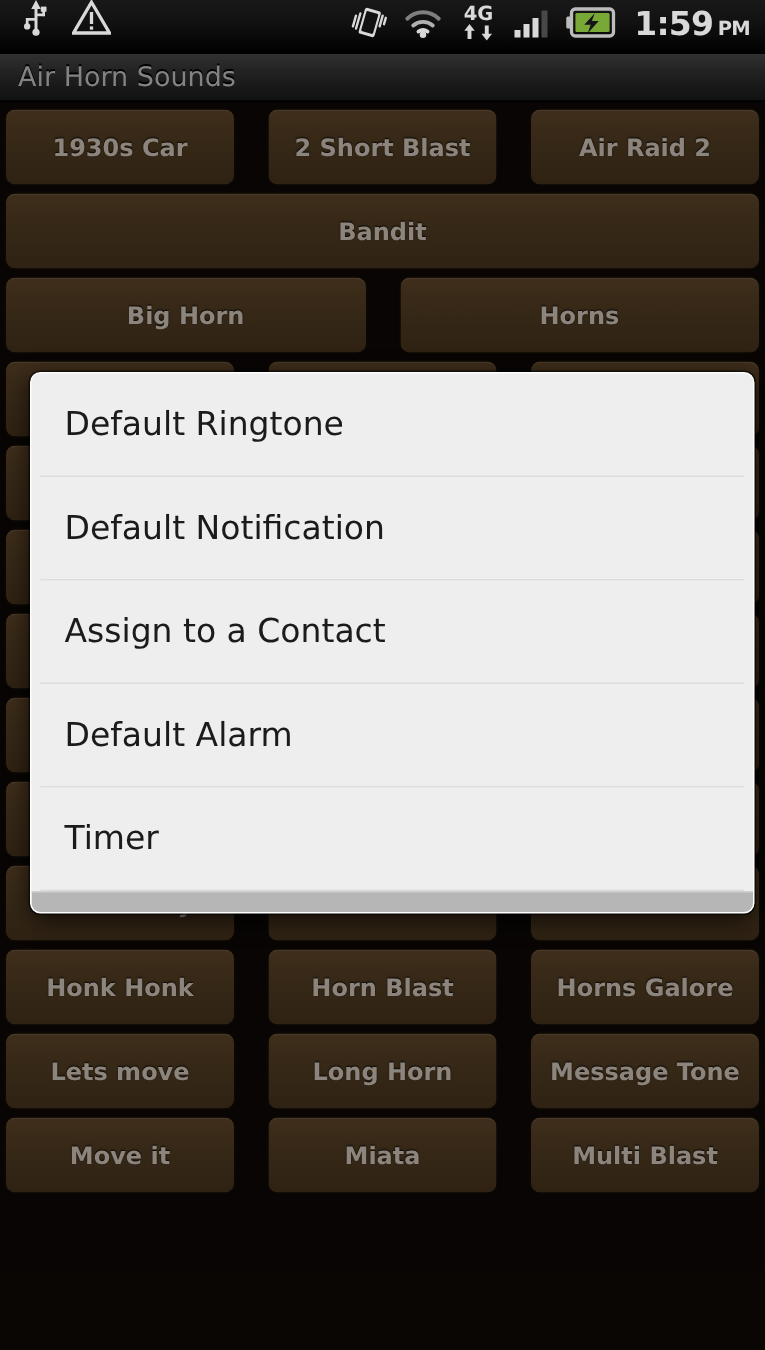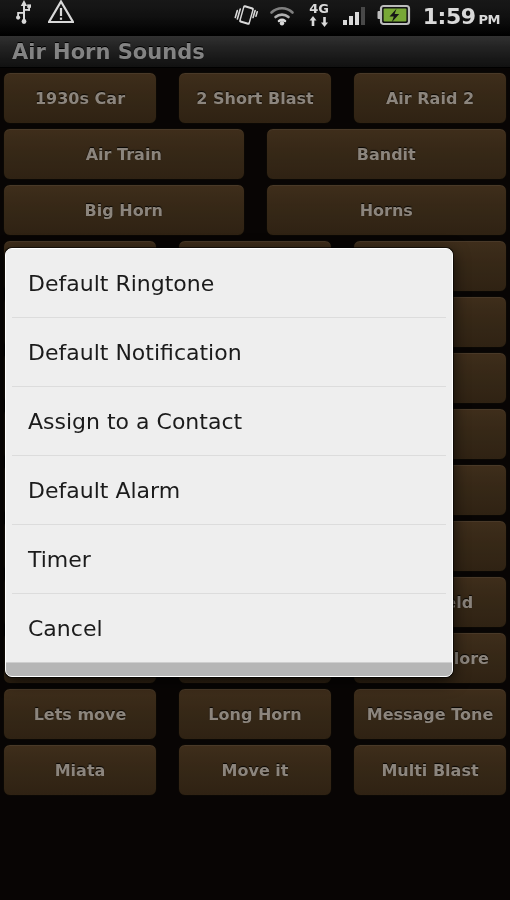--- a/index.html
+++ b/index.html
@@ -27,21 +27,21 @@
   #clock .ampm { font-size:13px; font-weight:bold; margin-left:3px; }
 
   
   #titlebar {
     position:absolute; top:36px; left:0; width:510px; height:32px;
     background:linear-gradient(to bottom,#3a3a3a 0%,#2c2c2c 30%,#1c1c1c 75%,#151515 100%);
     border-bottom:1px solid #000;
     display:flex; align-items:center; padding-left:12px;
   }
   #titlebar .ttxt {
-    color:#9a9a9a; font-size:21px; font-weight:bold;
+    color:#9a9a9a; font-size:18px; font-weight:normal;
     text-shadow:0 -1px 0 #000;
   }
 
   
   #grid {
     position:absolute; top:69px; left:0; width:510px; height:831px;
     display:flex; flex-direction:column; gap:4px; padding:3px 3px 0 3px;
   }
   .grow { display:flex; gap:21px; height:52px; flex:0 0 52px; }
   .sbtn {
@@ -53,21 +53,21 @@
     color:#a59d93; font-size:16px; font-weight:bold;
     text-shadow:0 -1px 1px rgba(0,0,0,0.85);
     white-space:nowrap; overflow:hidden;
   }
 
   
   #scrim { position:absolute; inset:0; background:rgba(0,0,0,0.15); }
 
   
   #dialog {
-    position:absolute; left:5px; top:248px; width:448px;
+    position:absolute; left:20px; top:248px; width:483px;
     background:#eeeeee;
     border-radius:7px;
     border:1px solid #ffffff;
     box-shadow:0 0 0 1px rgba(0,0,0,0.55), 0 4px 16px rgba(0,0,0,0.7);
     overflow:hidden;
   }
   .dlg-item {
     height:68px; display:flex; align-items:center;
     padding-left:22px;
     color:#1b1b1b; font-size:22px;
@@ -174,21 +174,20 @@
     <span class="ttxt">Air Horn Sounds</span>
   </div>
 
   <div id="grid">
       <div class="grow">
         <div class="sbtn">1930s Car</div>
         <div class="sbtn">2 Short Blast</div>
         <div class="sbtn">Air Raid 2</div>
       </div>
       <div class="grow">
-        <div class="sbtn">Air Train</div>
         <div class="sbtn">Bandit</div>
       </div>
       <div class="grow">
         <div class="sbtn">Big Horn</div>
         <div class="sbtn">Horns</div>
       </div>
       <div class="grow">
         <div class="sbtn"></div>
         <div class="sbtn"></div>
         <div class="sbtn"></div>
@@ -227,38 +226,37 @@
         <div class="sbtn">Honk Honk</div>
         <div class="sbtn">Horn Blast</div>
         <div class="sbtn">Horns Galore</div>
       </div>
       <div class="grow">
         <div class="sbtn">Lets move</div>
         <div class="sbtn">Long Horn</div>
         <div class="sbtn">Message Tone</div>
       </div>
       <div class="grow">
+        <div class="sbtn">Move it</div>
         <div class="sbtn">Miata</div>
-        <div class="sbtn">Move it</div>
         <div class="sbtn">Multi Blast</div>
       </div>
     </div>
 
   <div id="scrim"></div>
 
   <div id="dialog">
     <div id="dlg-list">
         <div class="dlg-item">Default Ringtone</div>
         <div class="dlg-sep"></div>
         <div class="dlg-item">Default Notification</div>
         <div class="dlg-sep"></div>
         <div class="dlg-item">Assign to a Contact</div>
         <div class="dlg-sep"></div>
         <div class="dlg-item">Default Alarm</div>
         <div class="dlg-sep"></div>
         <div class="dlg-item">Timer</div>
         <div class="dlg-sep"></div>
-        <div class="dlg-item">Cancel</div>
       </div>
     <div id="dlg-footer"></div>
   </div>
 
 </div>
 
 </body></html>

